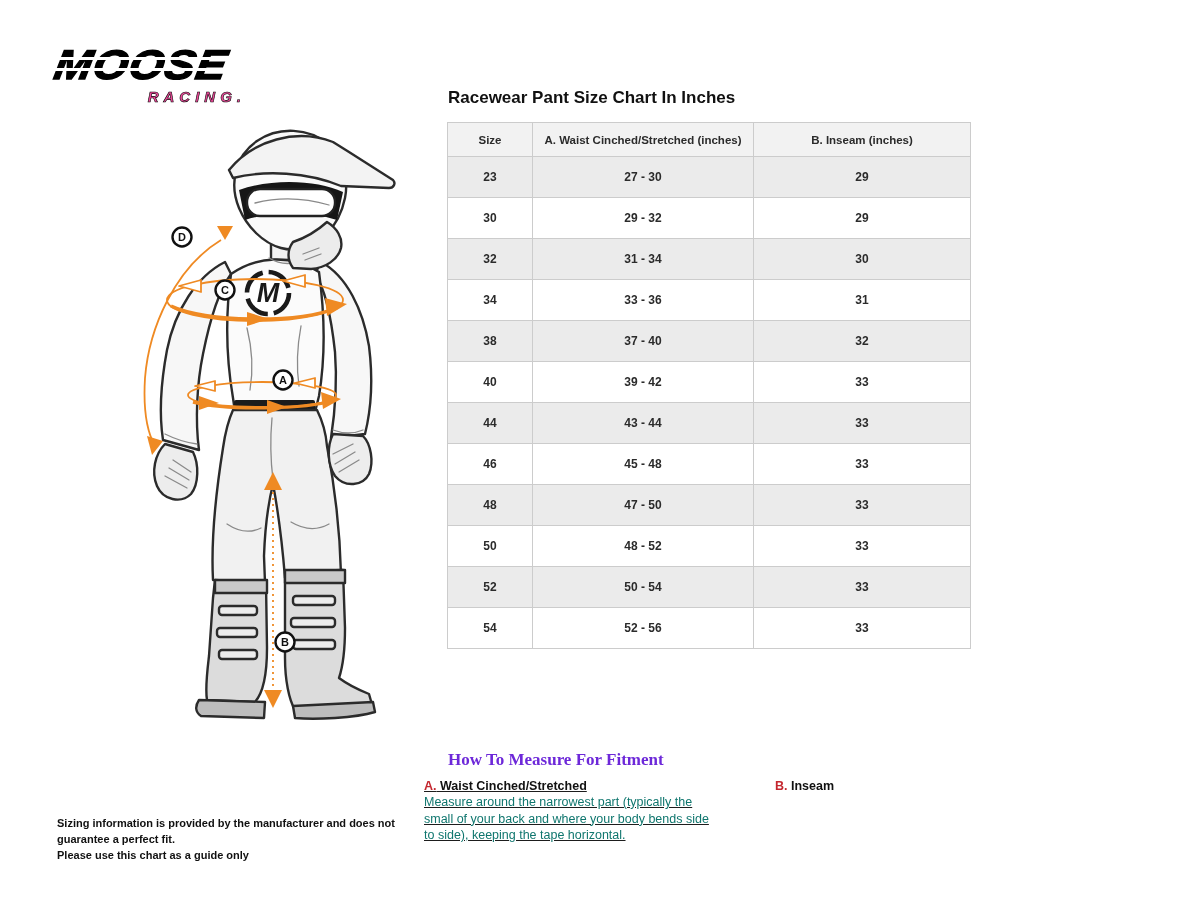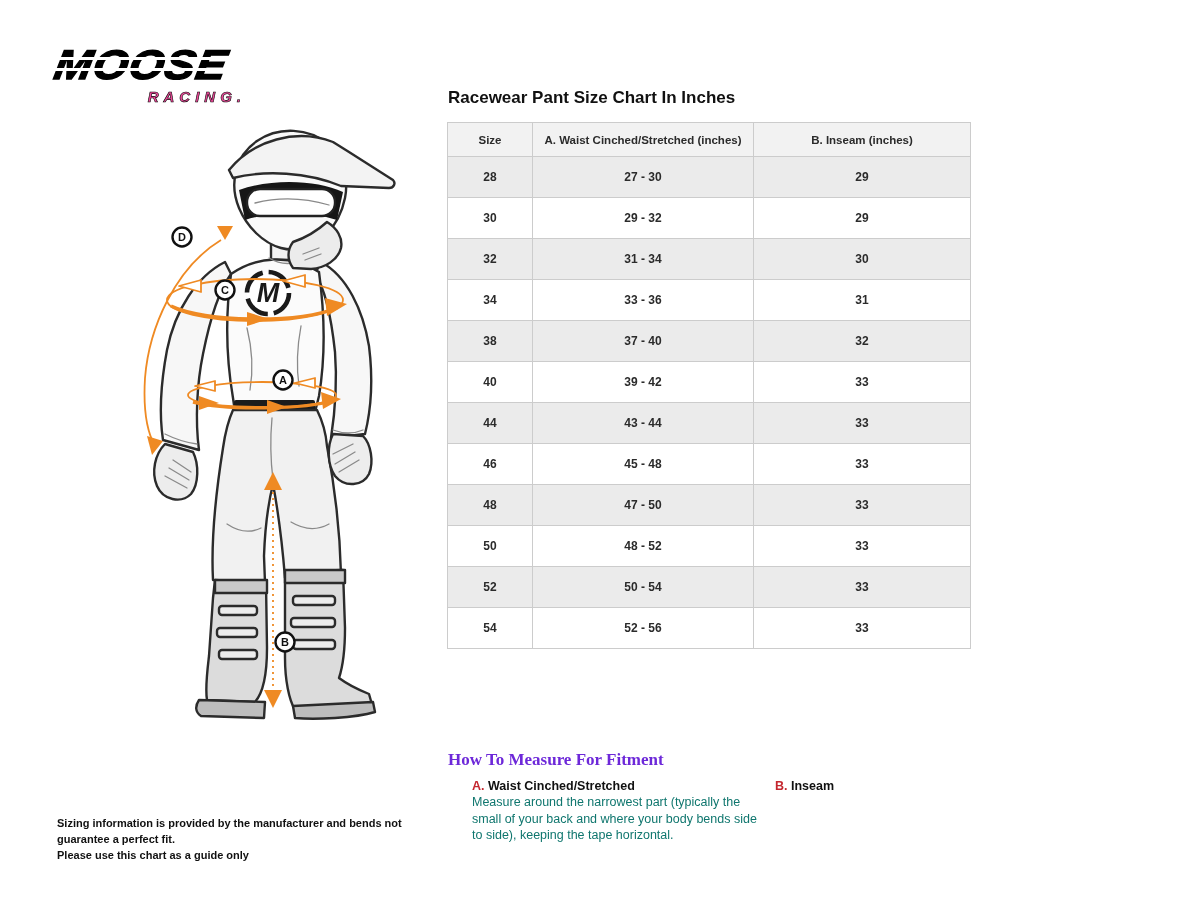--- a/index.html
+++ b/index.html
@@ -45,21 +45,21 @@
   .size-table th{height:34px;background:var(--header-bg);font-size:11.5px;font-weight:bold;}
   .size-table td{height:41px;font-size:12px;font-weight:bold;background:#fff;}
   .size-table tbody tr:nth-child(odd) td{background:var(--row-shade);}
   .size-table th:nth-child(1){width:85px;}
   .size-table th:nth-child(2){width:221px;}
   .size-table th:nth-child(3){width:217px;}
 
   
   .howto-title{position:absolute;left:448px;top:750px;font-size:17px;font-weight:bold;color:#6d28d9;font-family:Liberation Serif, serif;}
   .howto-col{position:absolute;top:779px;}
-  .howto-col.col-a{left:472px;width:298px;}
+  .howto-col.col-a{left:424px;width:298px;text-decoration:underline;}
   .howto-col.col-b{left:775px;width:312px;}
   .howto-col h3{font-size:12.5px;font-weight:bold;color:#111;margin-bottom:1px;}
   .howto-col h3 .red{color:var(--red);}
   .howto-col p{font-size:12.5px;line-height:1.32;color:#0f766e;}
 
   
   .disclaimer{
     position:absolute;left:57px;top:816px;width:390px;
     font-size:11px;font-weight:bold;line-height:1.45;color:#111;white-space:pre-line;
   }
@@ -206,21 +206,21 @@
 <table class="size-table">
   <thead>
     <tr>
       <th>Size</th>
       <th>A. Waist Cinched/Stretched (inches)</th>
       <th>B. Inseam (inches)</th>
     </tr>
   </thead>
   <tbody>
       <tr>
-        <td>28</td>
+        <td>23</td>
         <td>27 - 30</td>
         <td>29</td>
       </tr>
       <tr>
         <td>30</td>
         <td>29 - 32</td>
         <td>29</td>
       </tr>
       <tr>
         <td>32</td>
@@ -279,14 +279,14 @@
 
 <div class="howto-col col-a">
   <h3><span class="red">A.</span> <span>Waist Cinched/Stretched</span></h3>
   <p>Measure around the narrowest part (typically the small of your back and where your body bends side to side), keeping the tape horizontal.</p>
 </div>
 
 <div class="howto-col col-b">
   <h3><span class="red">B.</span> <span>Inseam</span></h3>
 </div>
 
-<p class="disclaimer">Sizing information is provided by the manufacturer and bends not guarantee a perfect fit.
+<p class="disclaimer">Sizing information is provided by the manufacturer and does not guarantee a perfect fit.
 Please use this chart as a guide only</p>
 
 </body></html>

